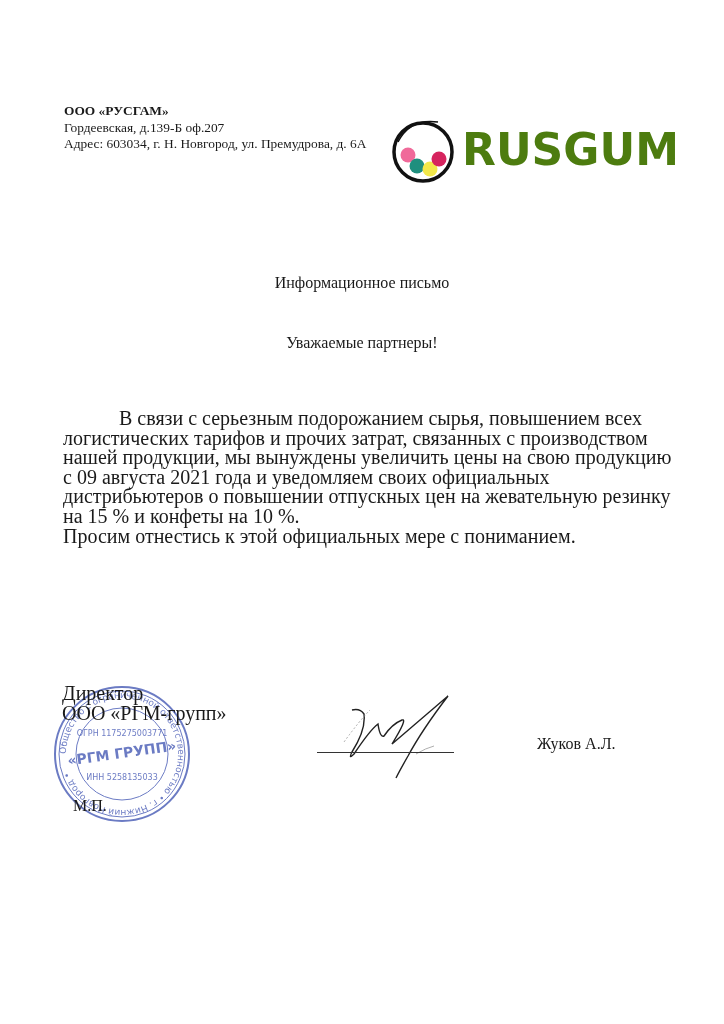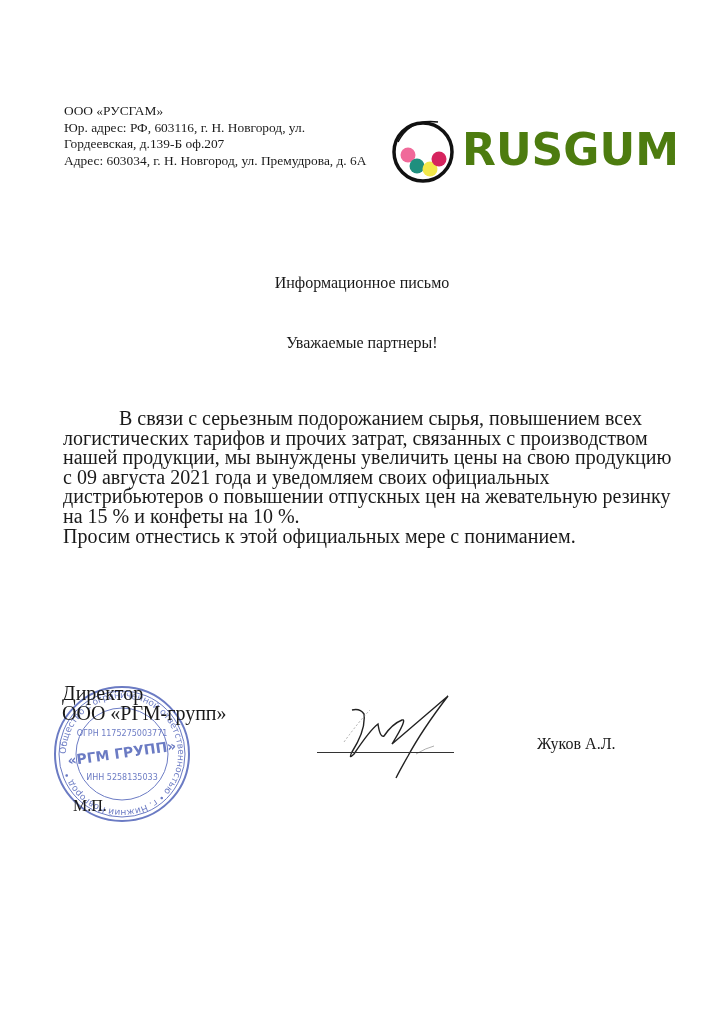--- a/index.html
+++ b/index.html
@@ -1,42 +1,41 @@
 <!DOCTYPE html>
 <html><head>
 <meta charset="utf-8">
 <style>
   html, body { margin:0; padding:0; background:#fff; }
   body { width:724px; height:1024px; position:relative; overflow:hidden;
          font-family:"Liberation Serif", serif; color:#1a1a1a; }
   .abs { position:absolute; }
   .hdr { left:64px; top:103px; font-size:13.4px; line-height:16.6px; }
   .hdr div { white-space:nowrap; }
-  .b { font-weight:normal; }
+  .b { font-weight:bold; }
   .logo { left:390px; top:112px; width:290px; height:80px; }
   .logo-text { position:absolute; left:72px; top:12px; font-family:"DejaVu Sans", sans-serif;
                font-weight:bold; font-size:44px; letter-spacing:0px; color:#4d7c0f; }
   .title { left:0; width:724px; text-align:center; top:274px; font-size:16px; }
   .greet { left:0; width:724px; text-align:center; top:334px; font-size:16px; }
   .body { left:63px; top:409px; width:620px; font-size:20px; line-height:19.6px; }
   .body p { margin:0; }
   .body .ind { text-indent:56px; }
   .sig-role { left:62px; top:683px; font-size:20px; line-height:20px; }
   .mp { left:73px; top:797px; font-size:16px; }
   .sig-line { left:317px; top:752px; width:137px; height:1px; background:#333; }
   .signame { left:537px; top:735px; font-size:16px; }
   .stamp { left:52px; top:684px; width:140px; height:140px; opacity:0.75; }
   .signature { left:330px; top:690px; width:130px; height:90px; }
 </style>
 </head>
 <body>
 
 <div class="abs hdr">
   <div class="b">ООО «РУСГАМ»</div>
-  <div>Юр. адрес: РФ, 603116, г. Н. Новгород, ул.</div>
   <div>Гордеевская, д.139-Б оф.207</div>
   <div>Адрес: 603034, г. Н. Новгород, ул. Премудрова, д. 6А</div>
 </div>
 
 <div class="abs logo">
   <svg width="70" height="80" viewBox="0 0 70 80" style="position:absolute;left:0;top:0">
     <circle cx="33" cy="40" r="29" fill="none" stroke="#111" stroke-width="3.5"></circle>
     <path d="M8 30 Q20 6 48 10" fill="none" stroke="#111" stroke-width="1.5"></path>
     <circle cx="18" cy="43" r="7.5" fill="#f06a9a"></circle>
     <circle cx="27" cy="54" r="7.5" fill="#1f8f7e"></circle>

